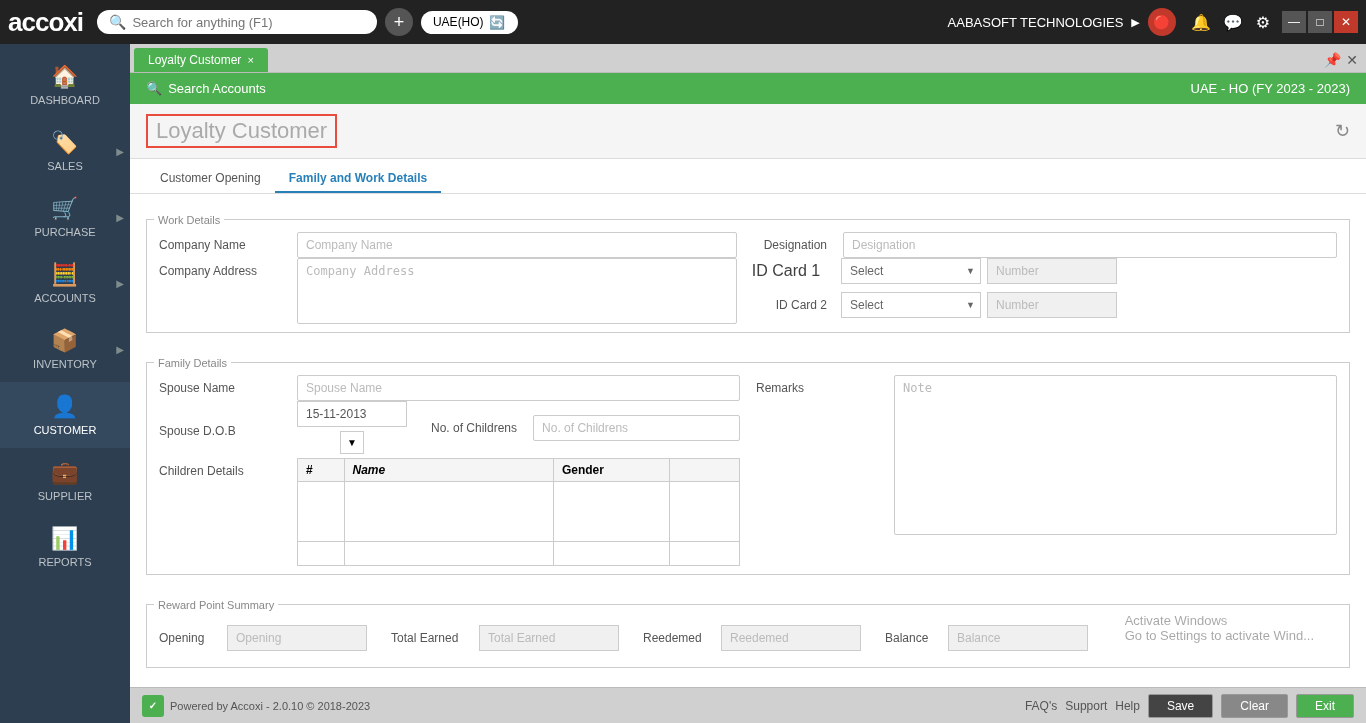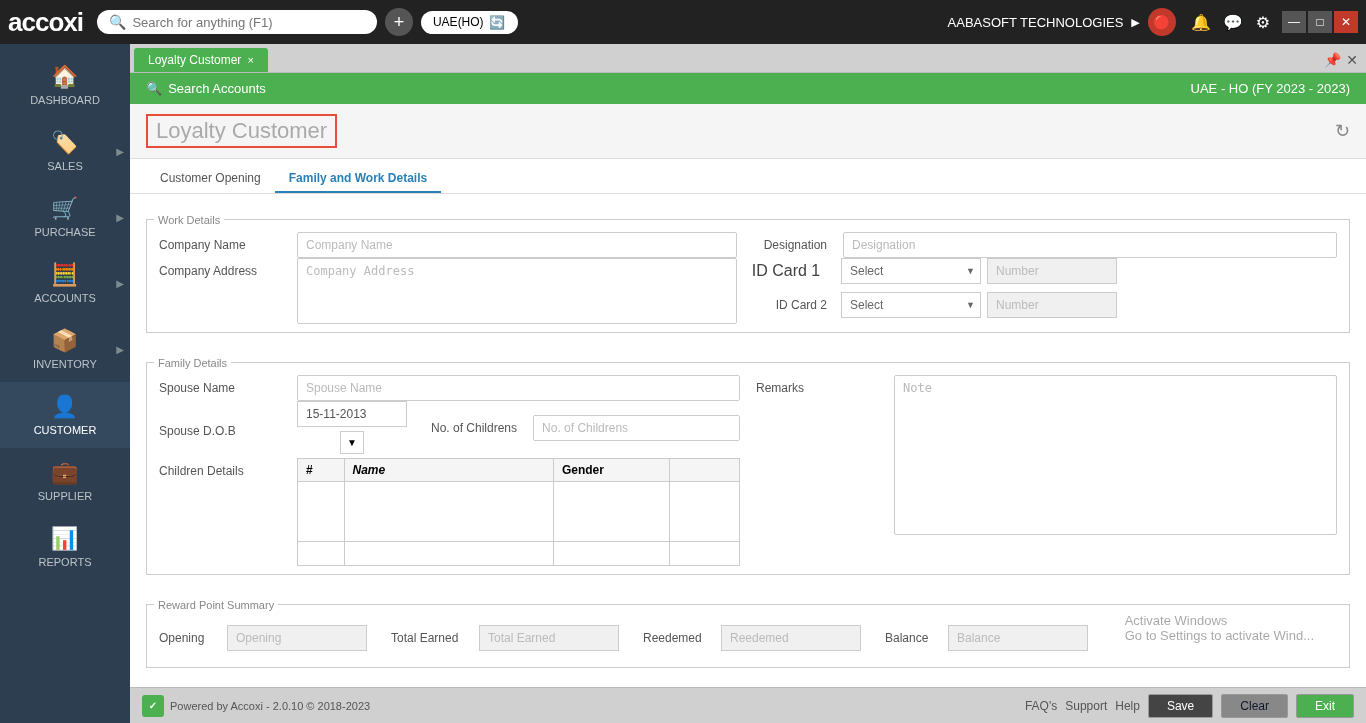--- a/index.html
+++ b/index.html
@@ -96,21 +96,21 @@
     .activate-overlay { position: absolute; bottom: 80px; right: 52px; color: rgba(0,0,0,0.35); font-size: 13px; pointer-events: none; z-index: 10; }
 
     
     .footer { background: #d0d0d0; padding: 6px 12px; display: flex; align-items: center; justify-content: space-between; border-top: 1px solid #bbb; height: 36px; }
     .footer-left { display: flex; align-items: center; gap: 6px; font-size: 11px; color: #555; }
     .footer-logo { background: #4caf50; color: white; width: 22px; height: 22px; border-radius: 3px; display: flex; align-items: center; justify-content: center; font-size: 10px; font-weight: bold; }
     .footer-right { display: flex; align-items: center; gap: 8px; }
     .footer-link { color: #555; font-size: 12px; cursor: pointer; }
     .footer-btn { padding: 4px 18px; font-size: 12px; cursor: pointer; border: 1px solid #999; border-radius: 2px; }
     .footer-btn.save { background: #444; color: white; }
-    .footer-btn.clear { background: #888; color: #0f172a; }
+    .footer-btn.clear { background: #888; color: #ffffff; }
     .footer-btn.exit { background: #4caf50; color: white; }
 
     .no-childrens-row { height: 60px; }
   </style>
 </head>
 <body>
 
 <div class="topbar">
   <span class="logo">accoxi</span>
   <div class="search-bar">

